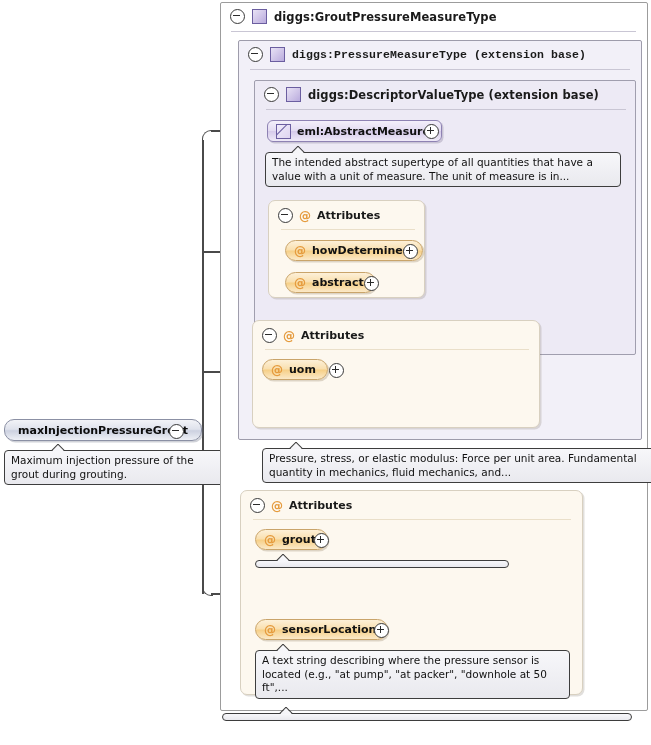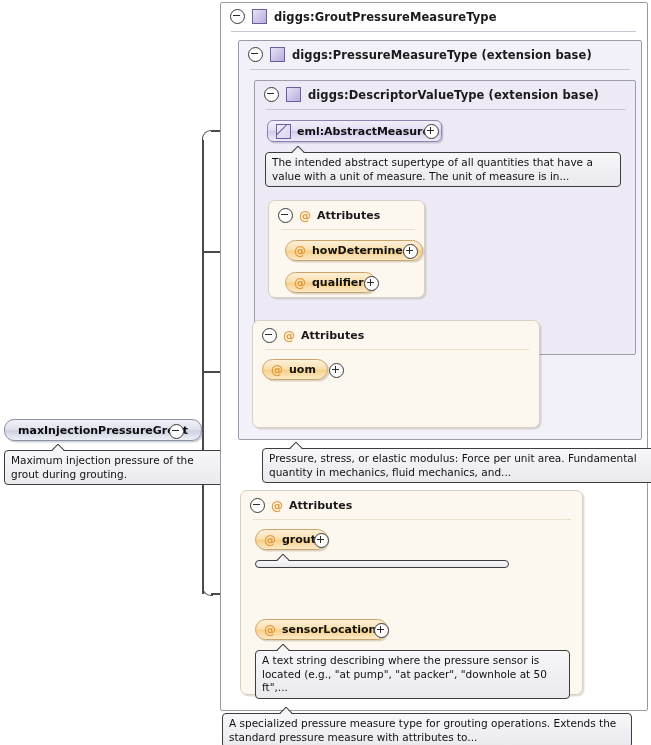--- a/index.html
+++ b/index.html
@@ -189,21 +189,21 @@
   <div class="ctr lvl1" style="left:220px;top:2px;width:428px;height:709px;">
     <div class="ctr-head" style="width:410px;">
       <span class="pm"></span>
       <span class="sq"></span>
       <span class="ctr-title">diggs:GroutPressureMeasureType</span>
     </div>
     <div class="ctr-rule" style="left:10px;top:28px;width:405px;"></div>
   </div>
 
   <div class="ctr lvl2" style="left:238px;top:40px;width:404px;height:400px;">
-    <div class="ctr-head" style="width:390px;">
+    <div class="ctr-head" style="width:390px;font-family:Liberation Mono, monospace;">
       <span class="pm"></span>
       <span class="sq"></span>
       <span class="ctr-title">diggs:PressureMeasureType (extension base)</span>
     </div>
     <div class="ctr-rule" style="left:11px;top:28px;width:380px;"></div>
   </div>
 
   <div class="ctr lvl3" style="left:254px;top:80px;width:382px;height:275px;">
     <div class="ctr-head" style="width:365px;">
       <span class="pm"></span>
@@ -237,21 +237,21 @@
   </div>
 
   <div class="pill attr" style="left:285px;top:240px;">
     <span class="at">@</span>
     <span>howDetermined</span>
   </div>
   <span class="pm plus tog" style="left:403px;top:244px;"></span>
 
   <div class="pill attr" style="left:285px;top:272px;">
     <span class="at">@</span>
-    <span>qualifier</span>
+    <span>abstract</span>
   </div>
   <span class="pm plus tog" style="left:364px;top:276px;"></span>
 
   <div class="attrbox" style="left:252px;top:320px;width:288px;height:108px;">
     <div class="attrbox-head">
       <span class="pm"></span>
       <span class="at">@</span>
       <span class="lbl">Attributes</span>
     </div>
     <div class="attrbox-rule" style="left:12px;top:28px;width:264px;"></div>
@@ -306,16 +306,15 @@
         <u></u>
       </span>
     <span>A text string describing where the pressure sensor is located (e.g., "at pump", "at packer", "downhole at 50 ft",...</span>
   </div>
 
   <div class="doc" style="left:222px;top:713px;width:410px;">
     <span class="notch" style="left:56px;">
         <i></i>
         <u></u>
       </span>
-    <span>A specialized pressure measure type for grouting operations. Extends the standard pressure measure with attributes to...</span>
   </div>
 
 </div>
 
 </body></html>

